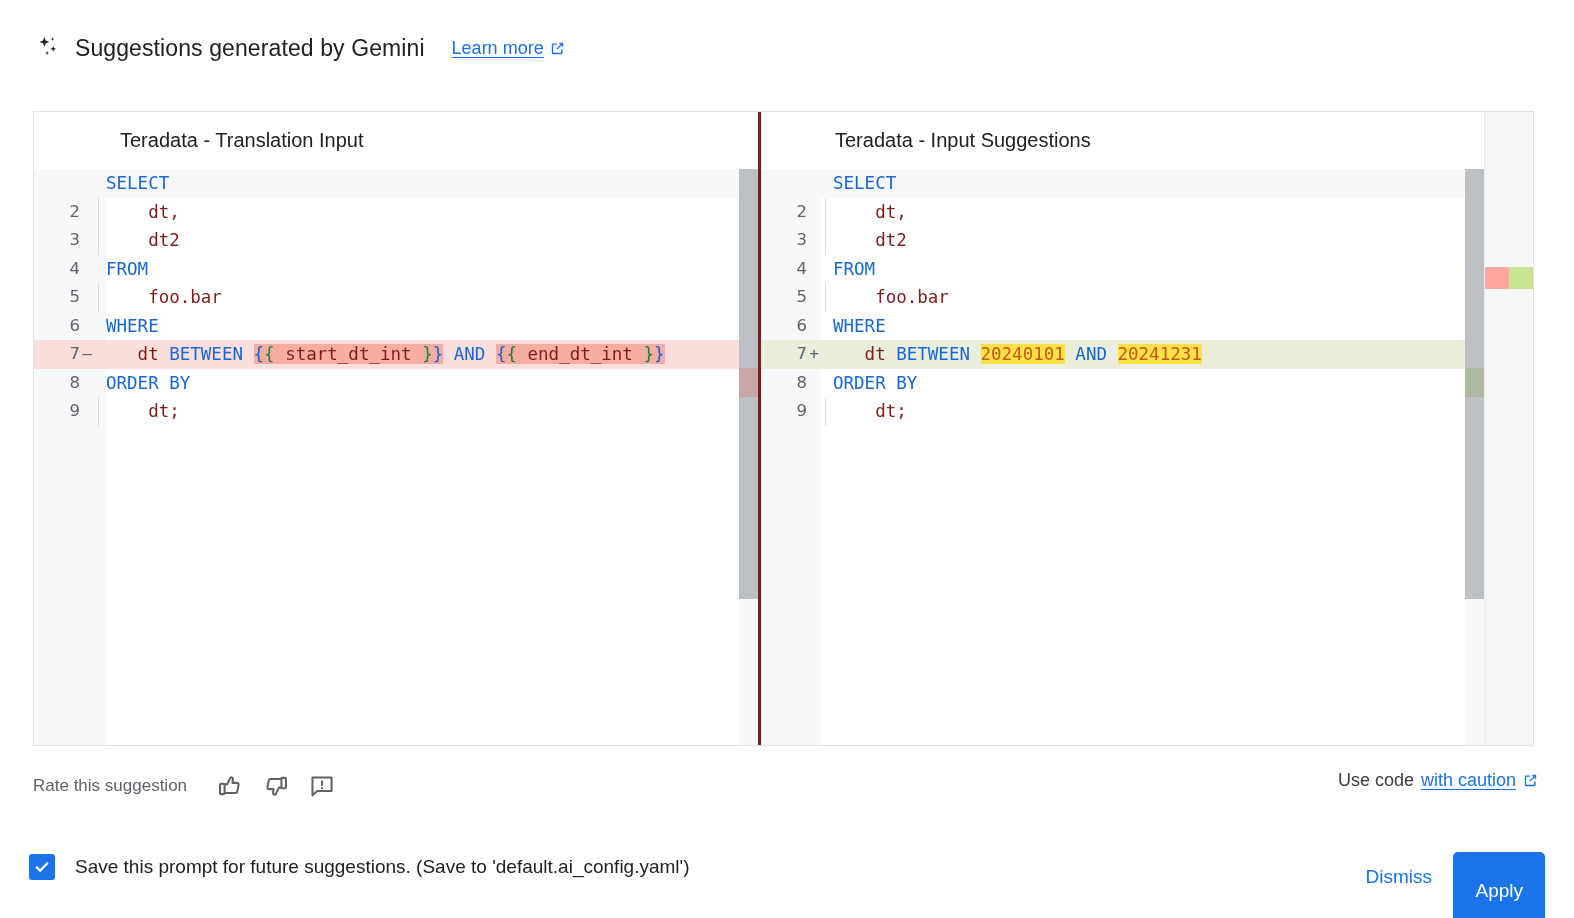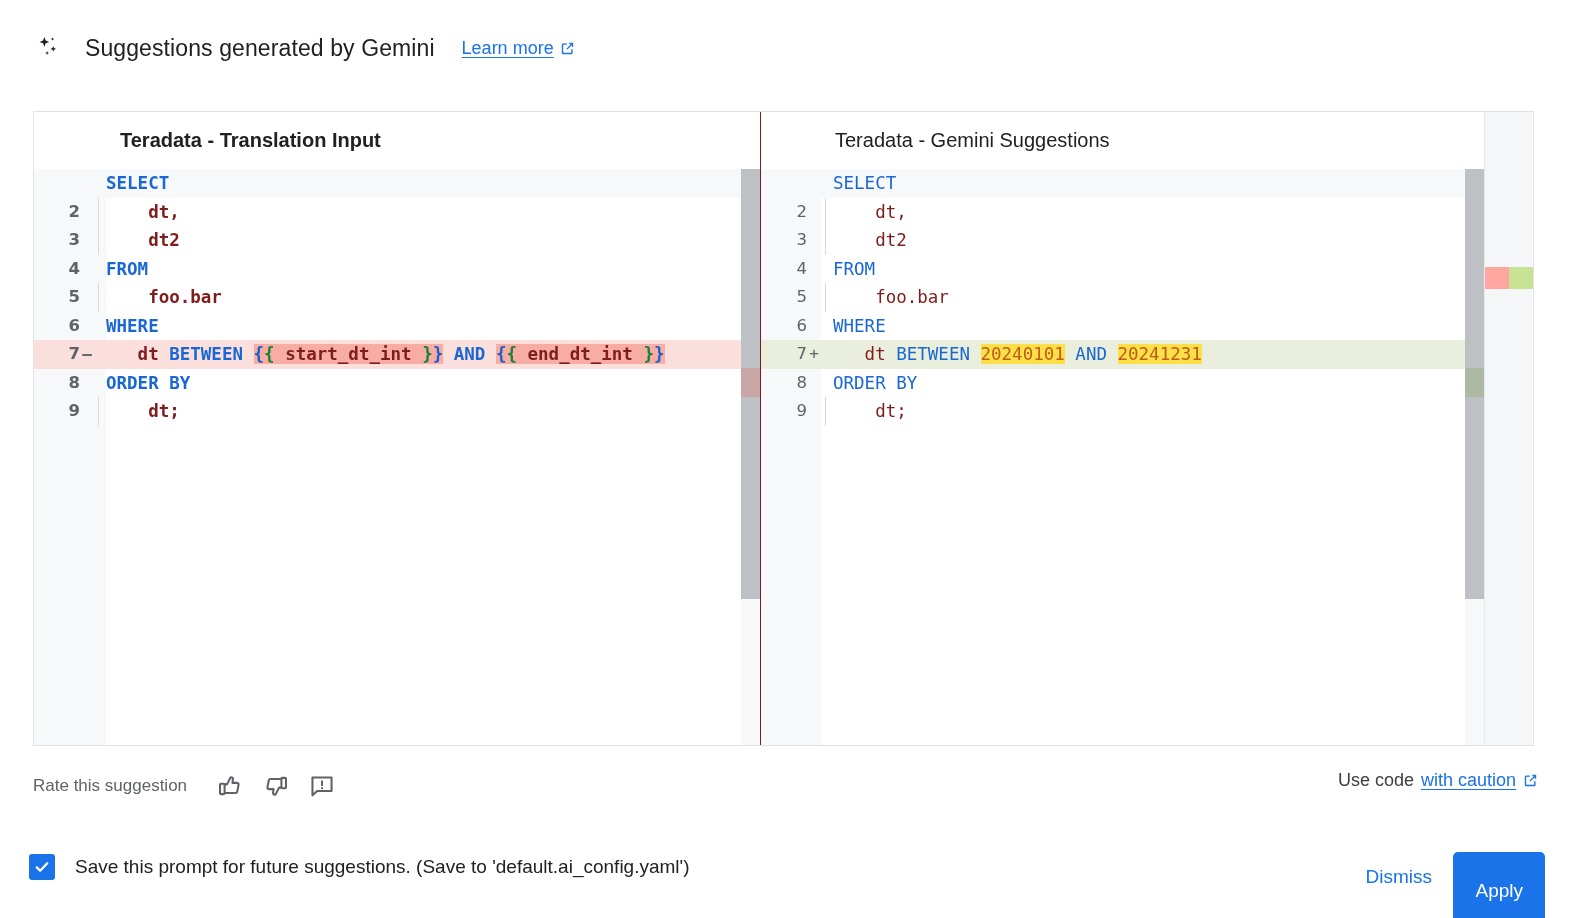--- a/index.html
+++ b/index.html
@@ -9,42 +9,42 @@
     background: #ffffff;
     font-family: "Liberation Sans", sans-serif;
     -webkit-font-smoothing: antialiased;
   }
   #root { position: relative; width: 1574px; height: 918px; overflow: hidden; background:#fff; }
 
   
   .hdr { position:absolute; left:33px; top:24px; height:48px; display:flex; align-items:center; }
   .spark { width:30px; height:30px; display:block; flex:0 0 auto; }
   .hdr-title {
-    margin-left:22px;
+    margin-left:12px;
     font-size:23px; color:#202124; letter-spacing:0.1px; white-space:nowrap;
   }
   .learn-wrap { margin-left:27px; display:flex; align-items:center; white-space:nowrap; }
   .learn-link {
     font-size:18px; color:#1a73e8; text-decoration:underline;
     text-underline-offset:3px; cursor:pointer;
   }
   .ext-ico { width:15px; height:15px; margin-left:6px; display:block; }
 
   
   .card {
     position:absolute; left:33px; top:111px;
     width:1501px; height:635px;
     border:1px solid #e0e2e5;
     background:#ffffff;
     display:flex;
     overflow:hidden;
   }
 
   .pane { position:relative; height:100%; background:#ffffff; display:flex; flex-direction:column; }
-  .pane-left  { width:727px; border-right:1px solid #7f1d1d;font-weight:bold; }
+  .pane-left  { width:727px; border-right:3px solid #7f1d1d; }
   .pane-right { width:723px; }
 
   .pane-title-row {
     height:57px; flex:0 0 57px; display:flex; align-items:center;
     background:#ffffff; position:relative; z-index:2;
   }
   .pane-title {
     margin-left:86px; font-size:20px; color:#202124; white-space:nowrap;
   }
   .pane-left  .pane-title { margin-left:86px; }
@@ -195,21 +195,21 @@
           </div>
         <div class="vscroll">
           <div class="thumb"></div>
           <div class="scroll-ov del" style="top:199px"></div>
         </div>
       </div>
     </div>
 
     <div class="pane pane-right">
       <div class="pane-title-row">
-        <div class="pane-title">Teradata - Gemini Suggestions</div>
+        <div class="pane-title">Teradata - Input Suggestions</div>
       </div>
       <div class="code-area">
         <div class="gutter-bg"></div>
         <div class="lines">
             <div class="ln first-line"><div class="code-bg"></div><span class="num">1</span><span class="sign"></span><span class="vline"></span><span class="code"><span class="kw">SELECT</span></span></div>
             <div class="ln indented"><span class="num">2</span><span class="sign"></span><span class="vline"></span><span class="code"><span class="pl">    dt,</span></span></div>
             <div class="ln indented"><span class="num">3</span><span class="sign"></span><span class="vline"></span><span class="code"><span class="pl">    dt2</span></span></div>
             <div class="ln"><span class="num">4</span><span class="sign"></span><span class="vline"></span><span class="code"><span class="kw">FROM</span></span></div>
             <div class="ln indented"><span class="num">5</span><span class="sign"></span><span class="vline"></span><span class="code"><span class="pl">    foo.bar</span></span></div>
             <div class="ln"><span class="num">6</span><span class="sign"></span><span class="vline"></span><span class="code"><span class="kw">WHERE</span></span></div>

